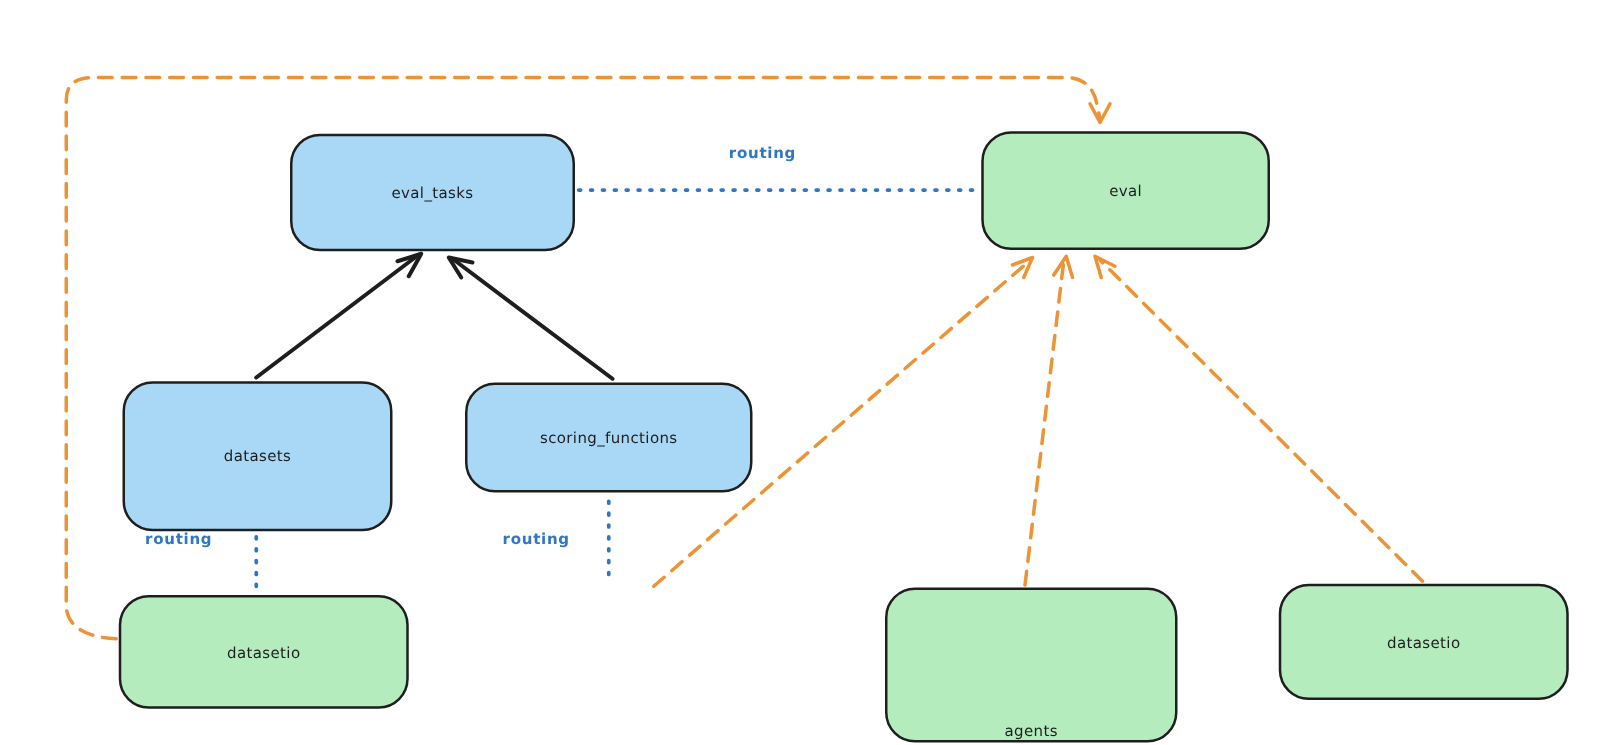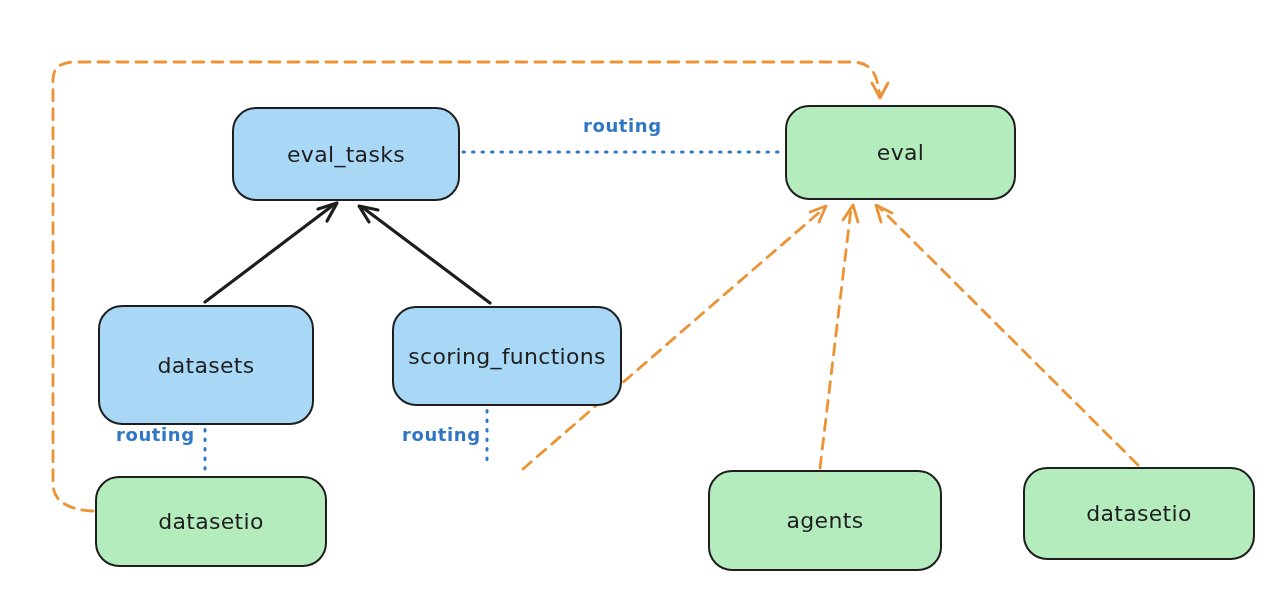--- a/index.html
+++ b/index.html
@@ -23,40 +23,40 @@
     pointer-events: none;
   }
   .node {
     position: absolute;
     box-sizing: border-box;
     border: 2.5px solid var(--node-stroke, #1e1e1e);
     border-radius: 24px;
     display: flex;
     align-items: center;
     justify-content: center;
-    font-size: 22px;
+    font-size: 12px;
     letter-spacing: 0.3px;
     color: var(--node-stroke, #1e1e1e);
   }
   .node.api      { background: var(--api-node-fill, #a9d8f7); }
   .node.provider { background: var(--provider-node-fill, #b5ecbe); }
 
   .node-eval-tasks        { left: 232px;  top: 107px; width: 228px; height: 94px; }
   .node-eval              { left: 785px;  top: 105px; width: 231px; height: 95px; }
   .node-datasets          { left: 98px;   top: 305px; width: 216px; height: 120px; }
-  .node-scoring-functions { left: 392px;  top: 306px; width: 230px; height: 100px; }
+  .node-scoring-functions { left: 372px;  top: 306px; width: 230px; height: 88px; }
   .node-datasetio         { left: 95px;   top: 476px; width: 232px; height: 91px; }
   .node-scoring           { left: 390px;  top: 470px; width: 232px; height: 94px; }
-  .node-agents            { left: 708px;  top: 470px; width: 234px; height: 101px; }
+  .node-agents            { left: 708px;  top: 470px; width: 234px; height: 124px; align-items: flex-end; }
   .node-inference         { left: 1023px; top: 467px; width: 232px; height: 93px; }
 
   .edge-label {
     position: absolute;
     color: var(--routing-line, #2f76c4);
-    font-size: 18px;
+    font-size: 12px;
     font-weight: bold;
     letter-spacing: 0.6px;
   }
   .edge-label-top  { left: 583px; top: 115px; }
   .edge-label-left { left: 116px; top: 424px; }
   .edge-label-mid  { left: 402px; top: 424px; }
 
   .black-edge  { stroke: var(--black-arrow, #1e1e1e); stroke-width: 3.2; fill: none; stroke-linecap: round; stroke-linejoin: round; }
   .blue-edge   { stroke: var(--routing-line, #2f76c4); stroke-width: 3; fill: none; stroke-dasharray: 1.5 8; stroke-linecap: round; }
   .orange-edge { stroke: var(--orange-dashed, #ec9335); stroke-width: 2.8; fill: none; stroke-dasharray: 11 8; stroke-linecap: round; stroke-linejoin: round; }

